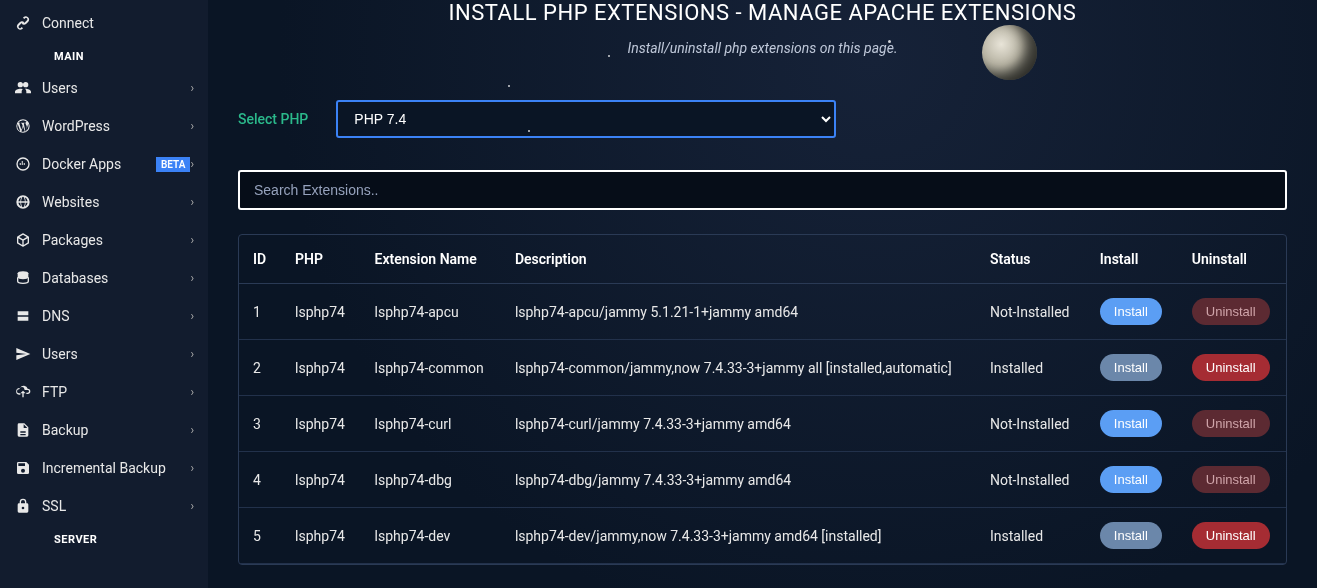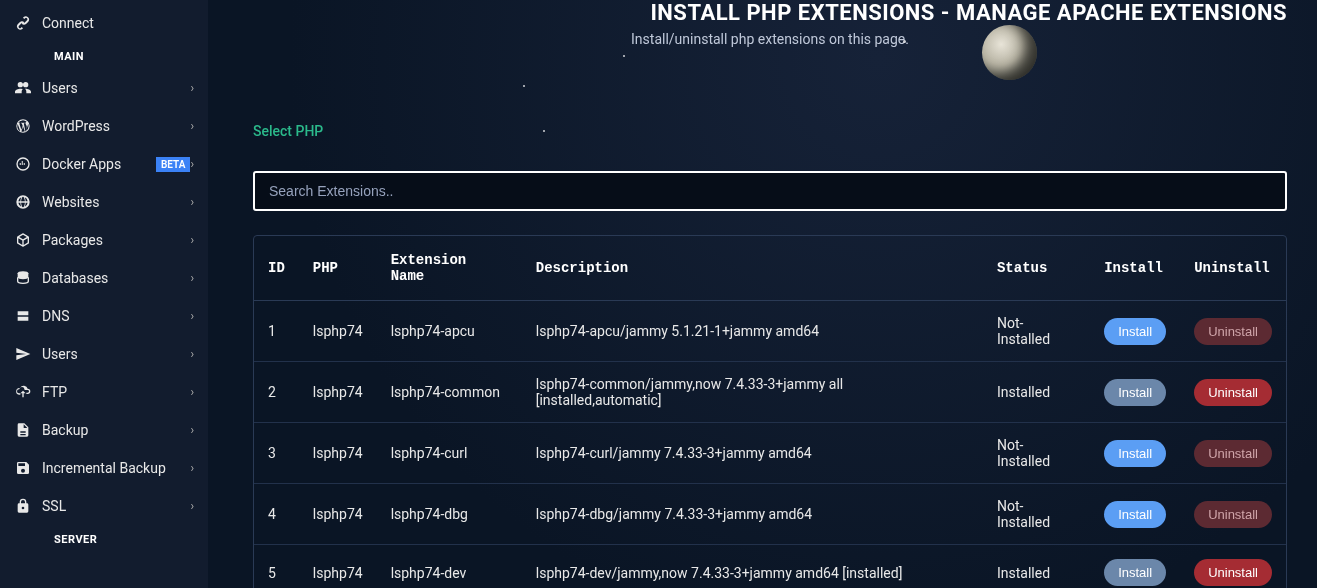--- a/index.html
+++ b/index.html
@@ -5,21 +5,21 @@
   * { margin: 0; padding: 0; box-sizing: border-box; }
   body {
     font-family: -apple-system, BlinkMacSystemFont, "Segoe UI", Roboto, Arial, sans-serif;
     background: #0a1525;
     color: #e8e8e8;
     width: 1317px;
     height: 588px;
     overflow: hidden;
     position: relative;
   }
-  .container { display: flex; height: 100%; gap: 15px; }
+  .container { display: flex; height: 100%; }
   .sidebar {
     width: 208px;
     background: #121c2e;
     overflow-y: auto;
     padding-top: 4px;
   }
   .sidebar-item {
     display: flex;
     align-items: center;
     padding: 10px 14px;
@@ -72,32 +72,33 @@
     right: 280px;
     top: 25px;
     width: 55px;
     height: 55px;
     border-radius: 50%;
     background: radial-gradient(circle at 35% 35%, #e8e4d8 0%, #b8b4a4 40%, #7a7a6e 70%, #3a3a36 100%);
     box-shadow: inset -12px -6px 12px rgba(0,0,0,0.55);
   }
   .star { position:absolute; width:2px; height:2px; background:#fff; border-radius:50%; opacity:.8;}
   .page-title {
-    text-align: right;
+    text-align: center;
     font-size: 22px;
-    font-weight: 700;
+    font-weight: 400;
     color: #fff;
     letter-spacing: 0.5px;
-    margin-bottom: 6px;
+    margin-bottom: 15px;
   }
   .page-subtitle {
     text-align: center;
     font-size: 14px;
     color: #bfc8d9;
-    margin-bottom: 56px;
+    font-style: italic;
+    margin-bottom: 24px;
   }
   .panel-header {
     font-size: 14px;
     font-weight: 400;
     letter-spacing: 0.5px;
     padding: 14px 20px;
     color: #fff;
   }
   .select-row {
     display: flex;
@@ -136,21 +137,20 @@
   .search::placeholder { color: #96a2bc; }
   .table-wrap { border: 1px solid #2a3a55; border-radius: 4px; }
   table { width: 100%; border-collapse: collapse; }
   thead th {
     text-align: left;
     padding: 16px 14px;
     font-size: 14px;
     font-weight: 600;
     color: #fff;
     border-bottom: 1px solid #2a3a55;
-    font-family: Liberation Mono, monospace;
   }
   tbody td {
     padding: 14px 14px;
     font-size: 14px;
     color: #e8e8e8;
     border-bottom: 1px solid #22314b;
   }
   .btn {
     display: inline-block;
     padding: 6px 14px;
@@ -309,20 +309,23 @@
     <div class="star" style="top:85px;left:300px"></div>
     <div class="star" style="top:40px;left:680px;width:3px;height:3px"></div>
     <div class="star" style="top:130px;left:320px"></div>
 
     <div class="page-title">INSTALL PHP EXTENSIONS - MANAGE APACHE EXTENSIONS</div>
     <div class="page-subtitle">Install/uninstall php extensions on this page.</div>
 
 
     <div class="select-row">
       <span class="select-label">Select PHP</span>
+      <select class="select-php">
+        <option>PHP 7.4</option>
+      </select>
     </div>
 
     <div class="search-wrap">
       <input class="search" type="text" placeholder="Search Extensions.." style="">
     </div>
 
     <div class="table-wrap">
       <table>
         <thead>
           <tr>

